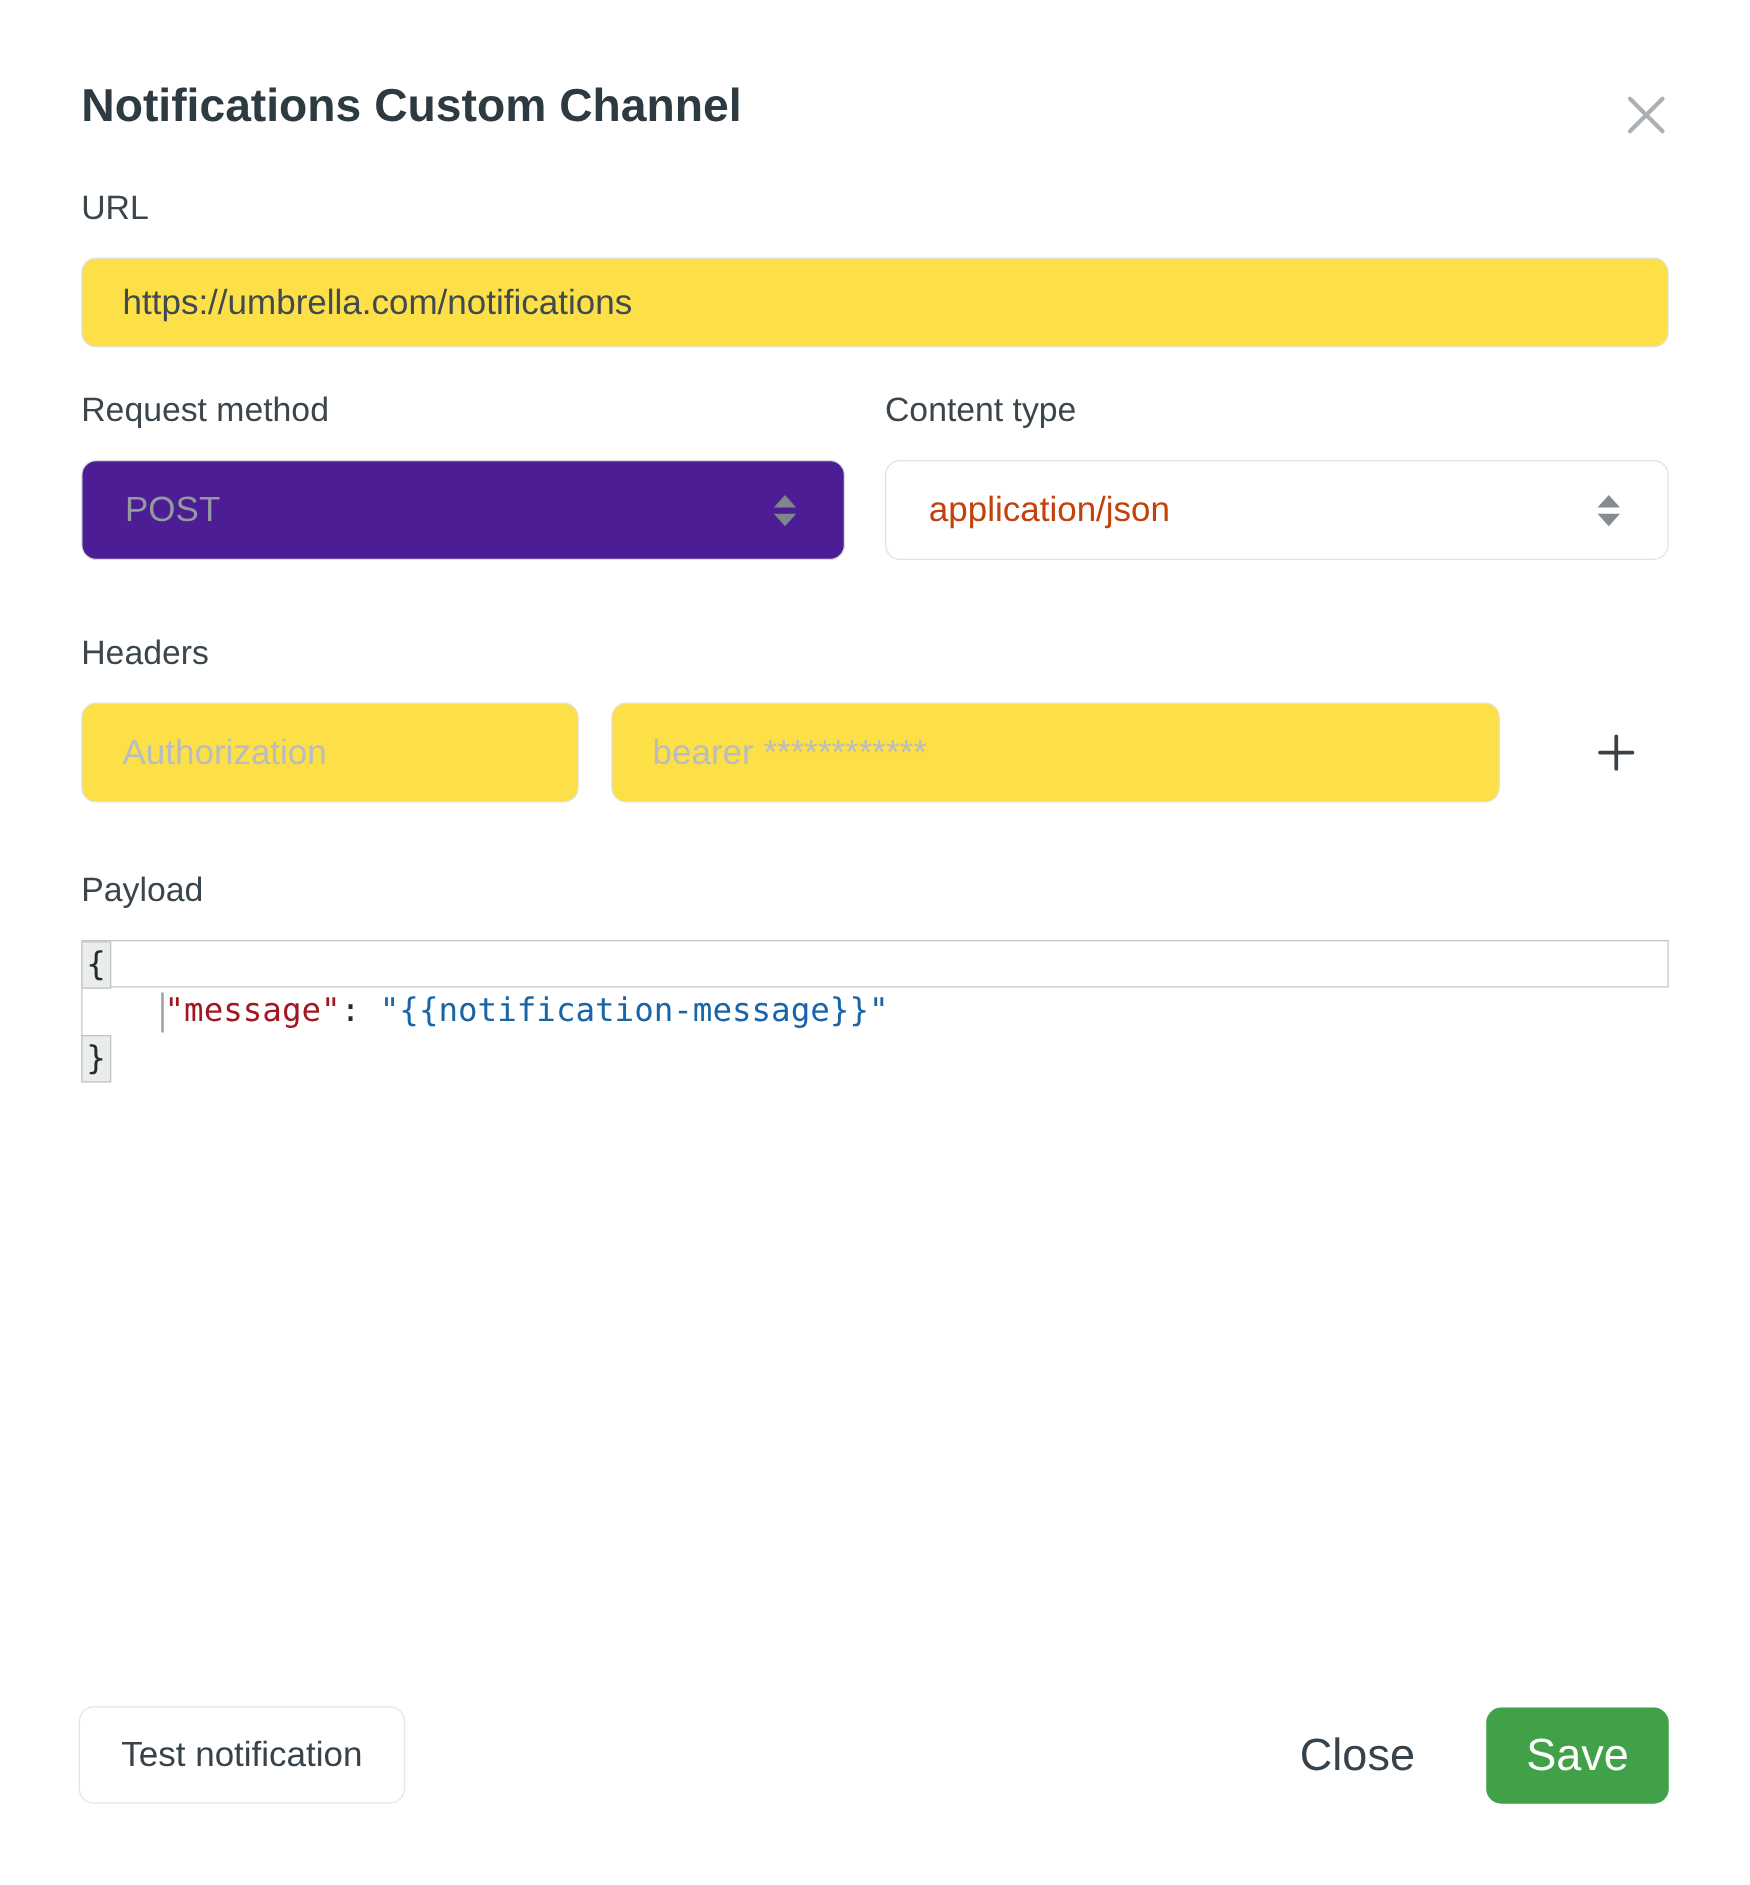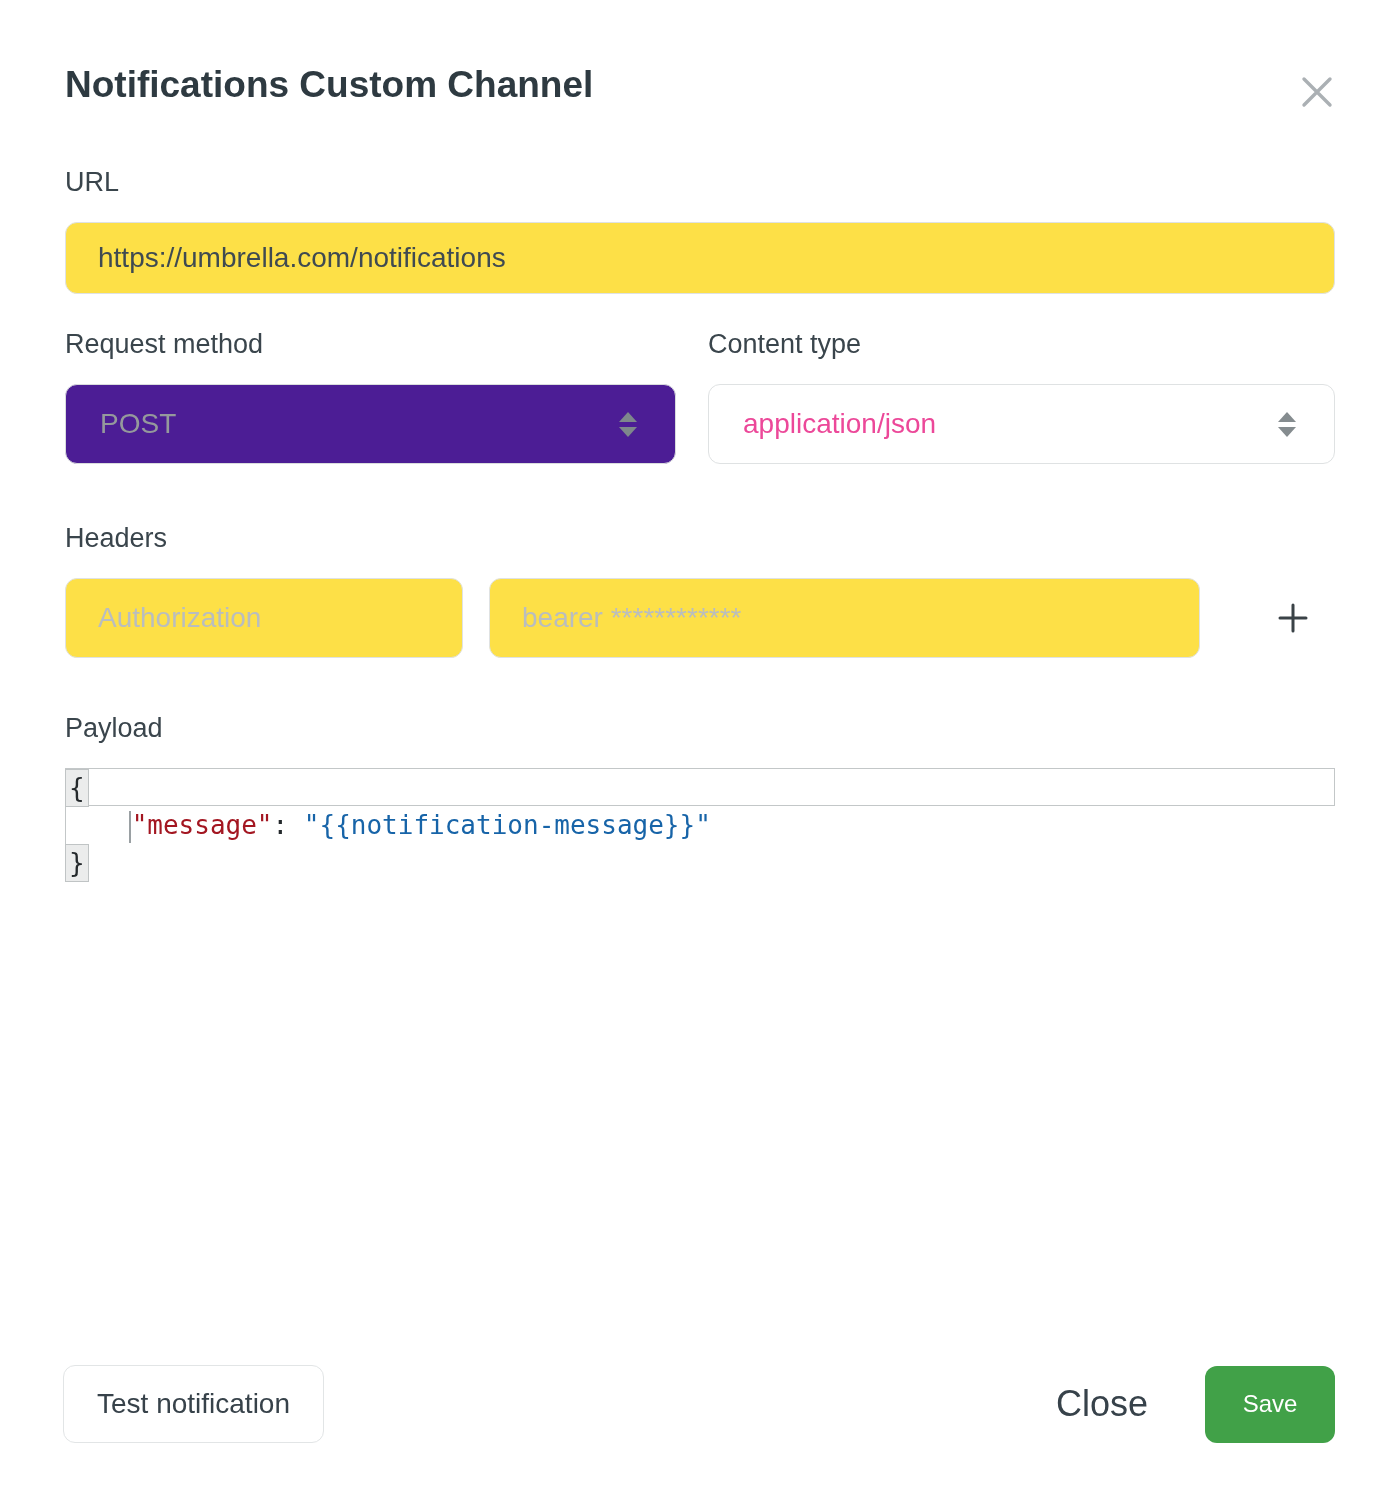--- a/index.html
+++ b/index.html
@@ -21,30 +21,30 @@
 
   
   .text-input {
     display: block; width: 100%; height: 72px;
     border: 1px solid #dfe2e3; border-radius: 12px;
     padding: 0 32px; font-size: 28px; color: #3f4a51;
     font-family: "Liberation Sans", sans-serif; background: #fde047; outline: none;
   }
   .text-input::placeholder { color: #b9bdbf; opacity: 1; }
 
-  .section-url { margin-top: 56px; }
+  .section-url { margin-top: 40px; }
 
   
   .row-selects { display: flex; gap: 32px; margin-top: 34px; }
   .col-method { width: 611px; flex: none; }
   .col-content { flex: 1; }
   .select {
     height: 80px; border: 1px solid #dfe2e3; border-radius: 12px; background: #fff;
     display: flex; align-items: center; justify-content: space-between;
-    padding: 0 36px 0 34px; font-size: 28px; color: #ec4899; cursor: pointer;
+    padding: 0 36px 0 34px; font-size: 28px; color: #c2410c; cursor: pointer;
   }
   .select.disabled { background: #4c1d95; border-color: #d9dcdd; color: #95999c; }
 
   
   .section-headers { margin-top: 58px; }
   .headers-row { display: flex; align-items: center; }
   .header-name-input { width: 398px; flex: none; height: 80px; }
   .header-value-input { width: 711px; flex: none; height: 80px; margin-left: 26px; }
   .add-btn { margin-left: auto; margin-right: 26px; background: none; border: none; padding: 0; cursor: pointer; line-height: 0; }
 
@@ -69,21 +69,21 @@
   .footer { position: absolute; left: 63px; right: 65px; bottom: 65px; display: flex; align-items: center; }
   .btn-secondary {
     height: 78px; padding: 0 33px; background: #fff;
     border: 1px solid #e2e5e6; border-radius: 12px;
     font-size: 28px; color: #37424a; font-family: "Liberation Sans", sans-serif; cursor: pointer;
   }
   .footer-right { margin-left: auto; display: flex; align-items: center; gap: 57px; }
   .btn-text { background: none; border: none; padding: 0; font-size: 36px; color: #37424a; font-family: "Liberation Sans", sans-serif; cursor: pointer; }
   .btn-primary {
     height: 77px; min-width: 130px; padding: 0 32px; border: none; border-radius: 12px;
-    color: #ffffff; font-size: 24px; font-family: "Liberation Sans", sans-serif; cursor: pointer;
+    color: #ffffff; font-size: 36px; font-family: "Liberation Sans", sans-serif; cursor: pointer;
   }
 </style>
 </head>
 <body>
 
 <div class="dialog">
 
   <div class="dialog-header">
     <h1 class="dialog-title">Notifications Custom Channel</h1>
     <button class="close-btn" aria-label="Close dialog">

